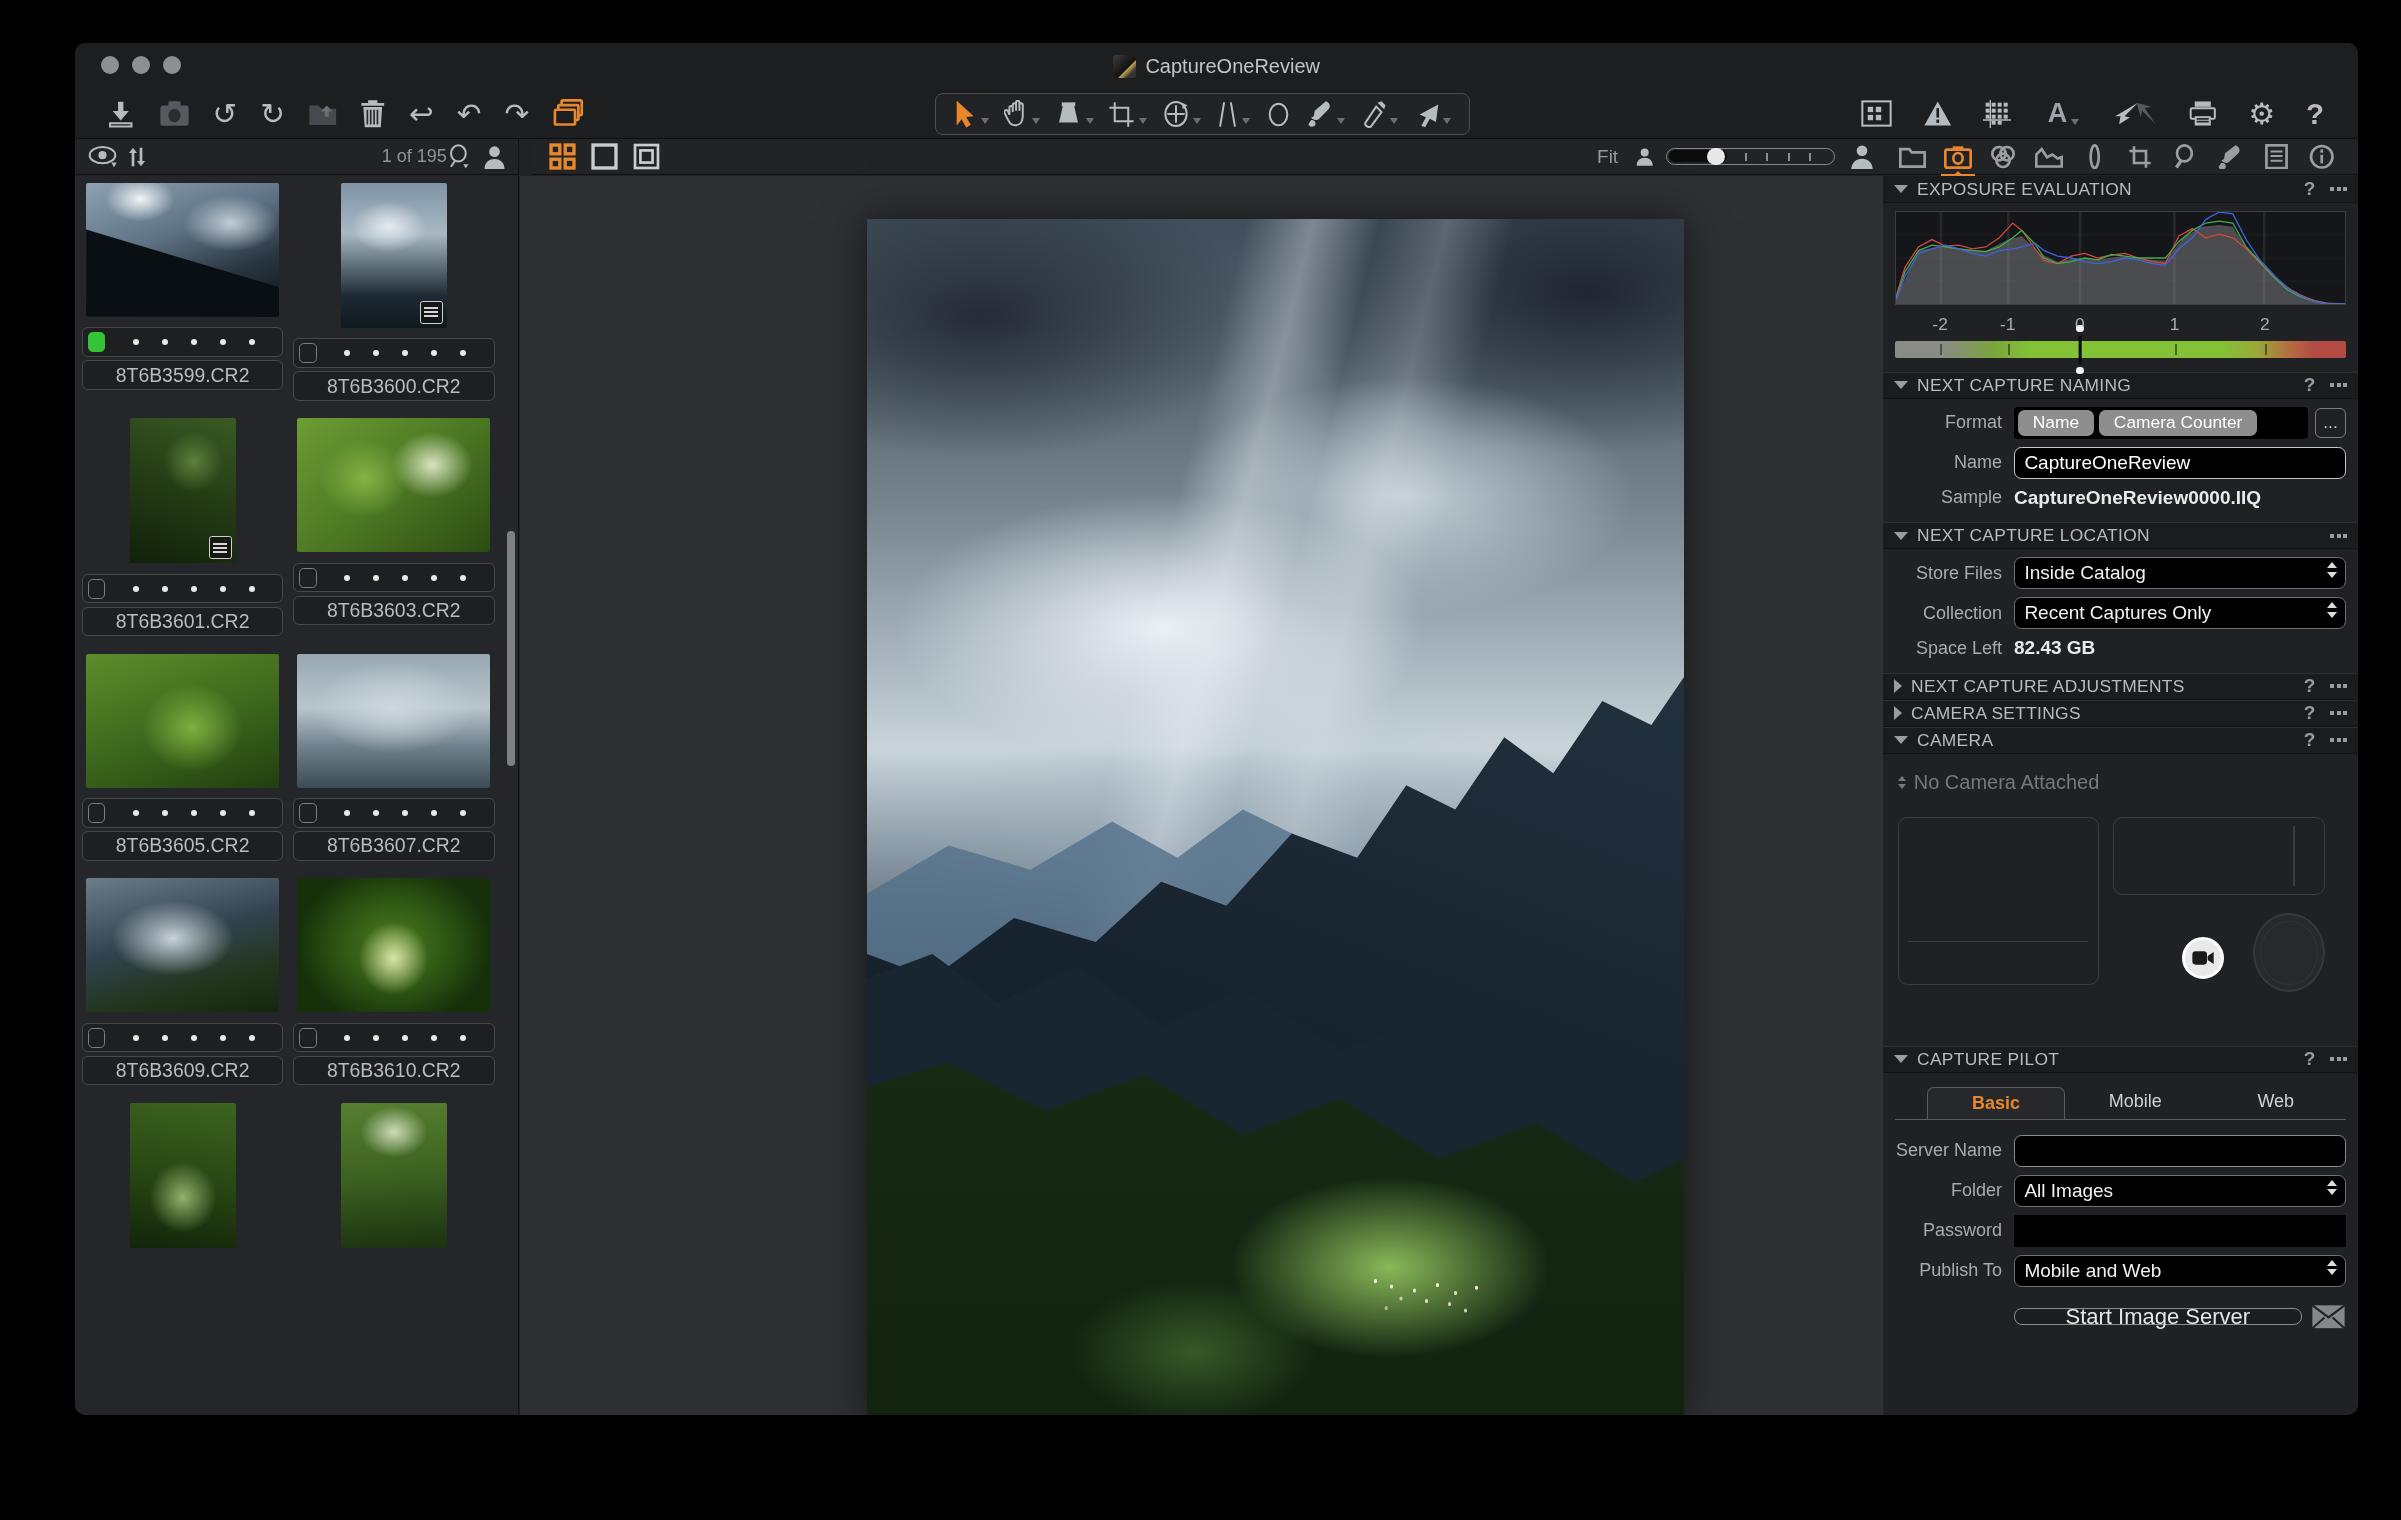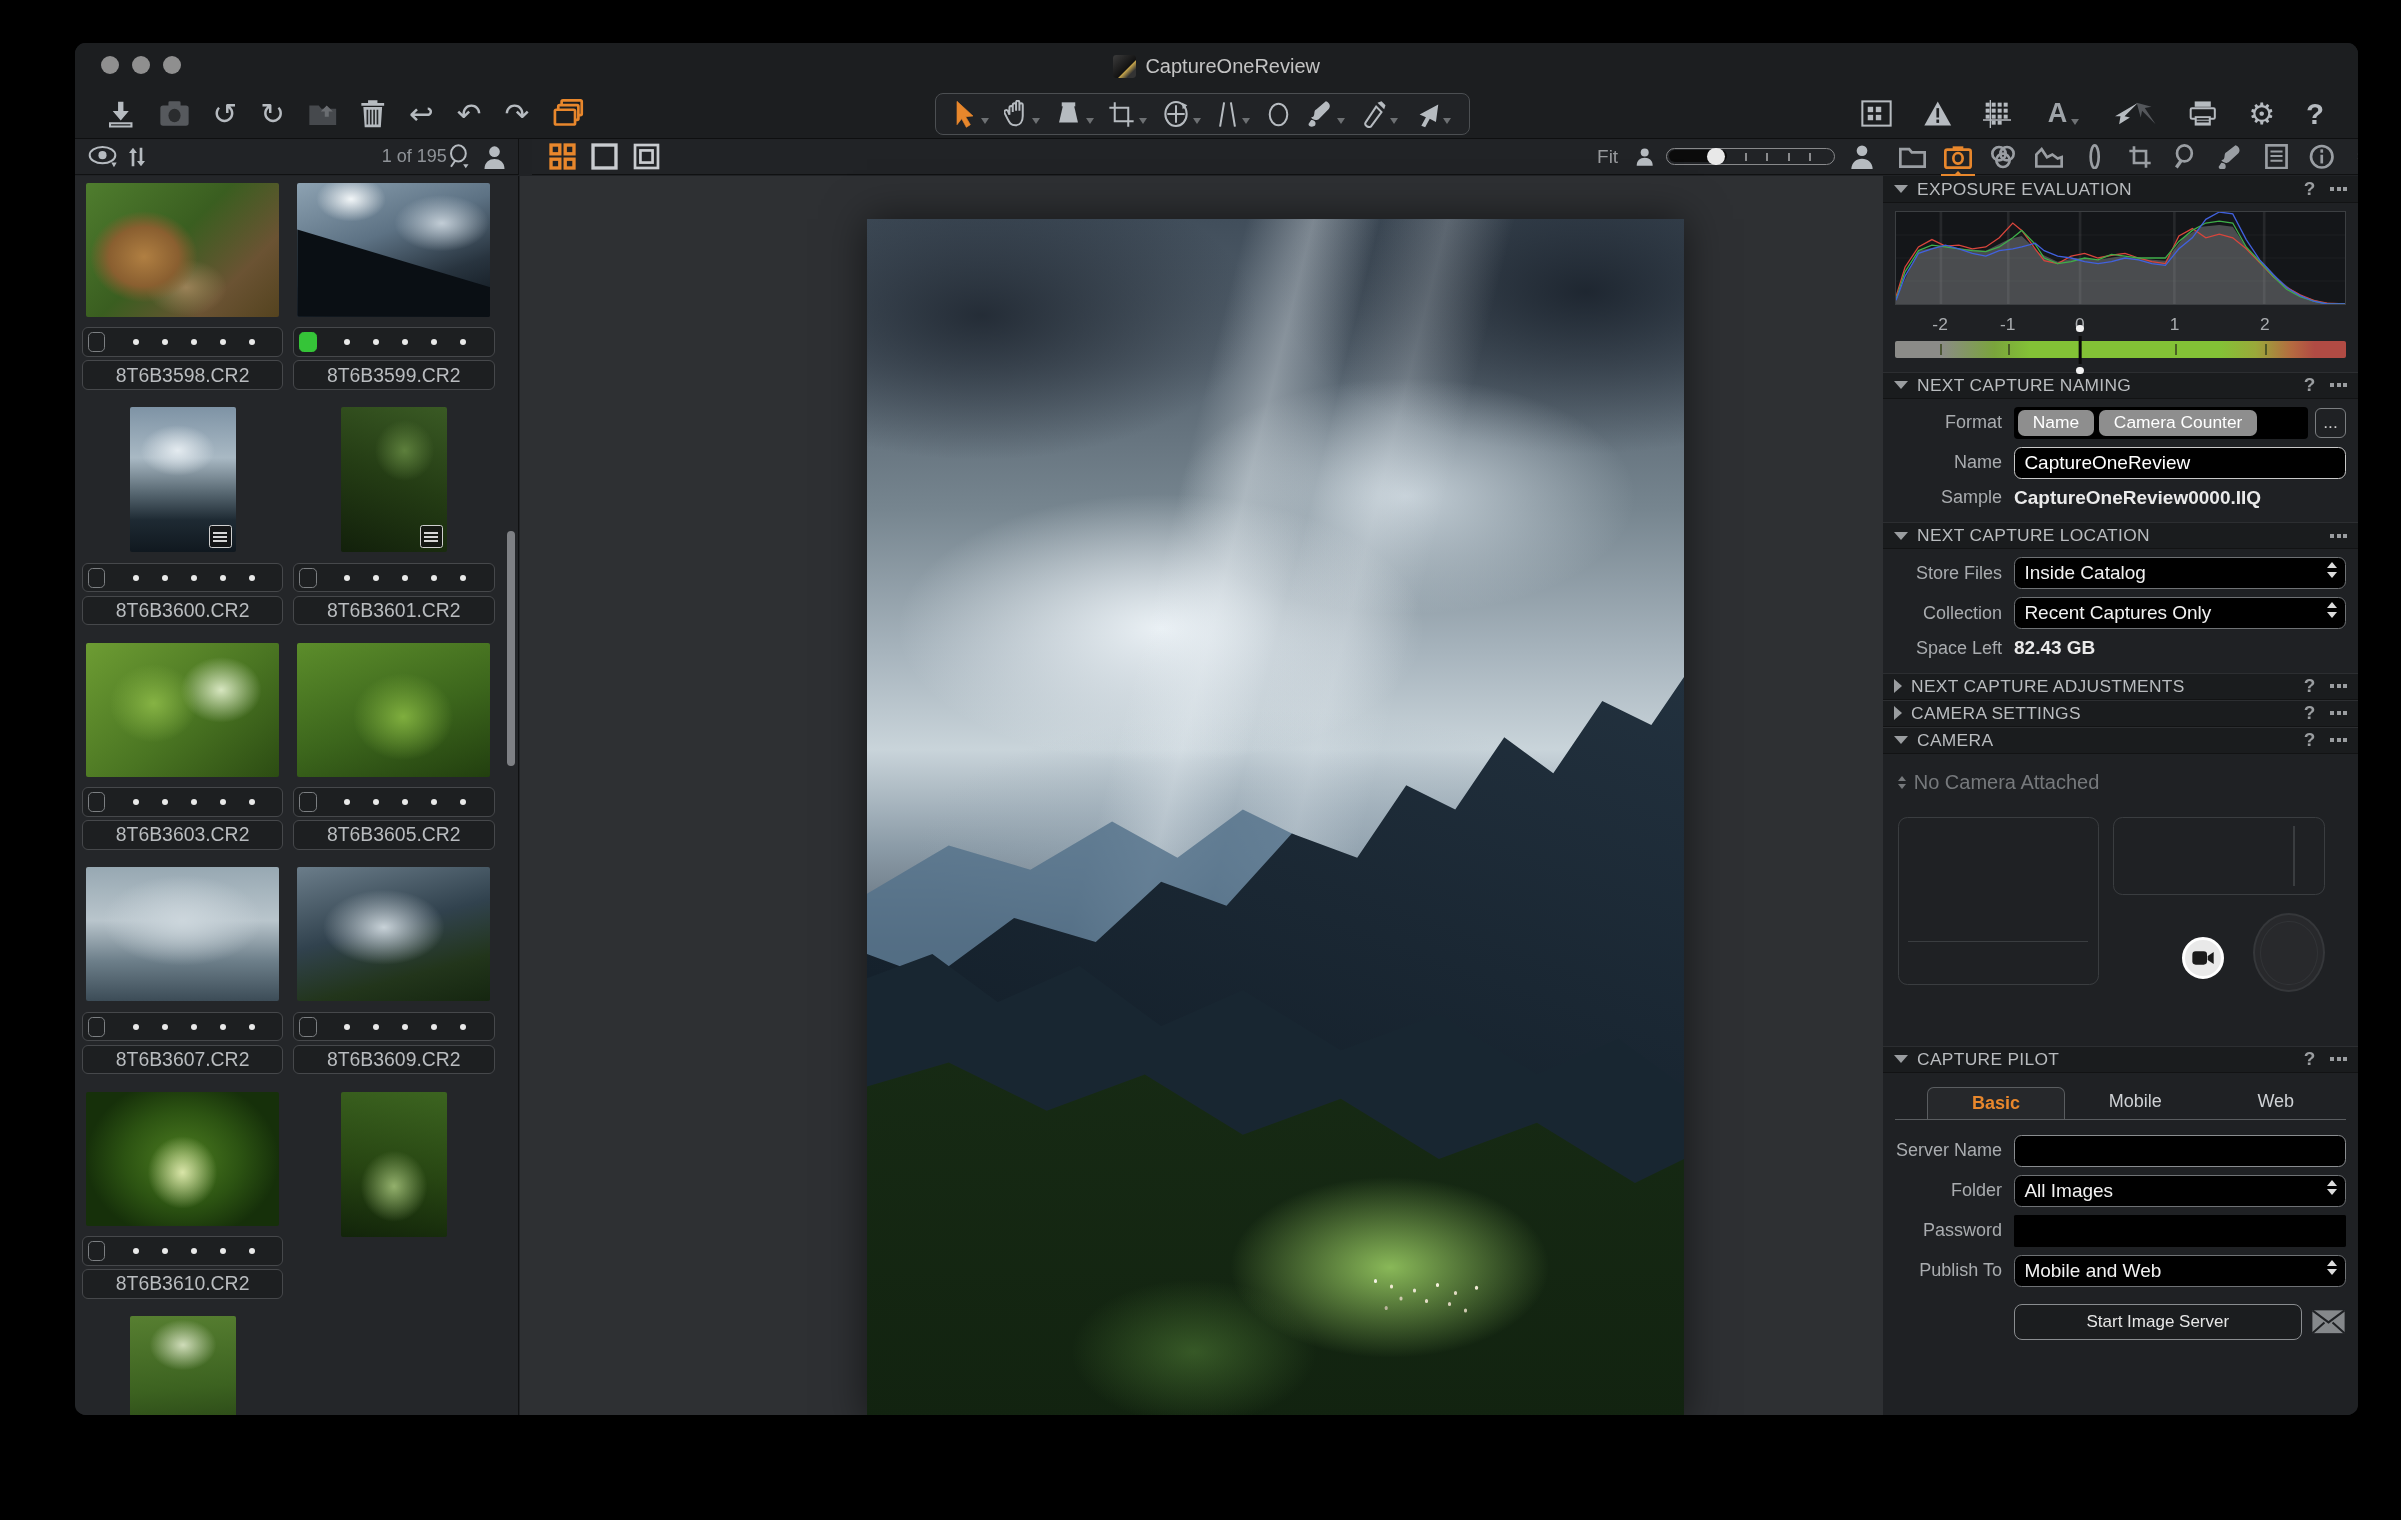--- a/index.html
+++ b/index.html
@@ -134,21 +134,21 @@
   .camrect2 { position:absolute; left:218px; top:5.4px; width:212px; height:78px; border:1.3px solid #3a3d40; border-radius:9.4px; }
   .camrect2::after { content:""; position:absolute; right:29.5px; top:8px; bottom:8px; width:1.3px; background:#3a3d40; }
   .livebtn { position:absolute; left:287px; top:126px; width:42px; height:42px; border:3.4px solid #fff; border-radius:50%; background:#e9e9e9; display:flex; align-items:center; justify-content:center; }
   .shutterbtn { position:absolute; left:358px; top:102px; width:72px; height:79px; border:2.7px solid #35373a; border-radius:50%; background:#28292c; }
   .shutterbtn::after { content:""; position:absolute; inset:5.4px; border-radius:50%; border:1.3px solid #323437; }
 
   .pilottabs { display:flex; align-items:flex-end; height:35px; border-bottom:1.3px solid #5a5d60; margin:4px 0 14.7px 0; position:relative;padding-left:32px; }
   .ptab-basic { width:138px; height:32px; border:1.3px solid #5a5d60; border-bottom:none; border-radius:6.7px 6.7px 0 0; background:#26282b; color:#e8872c; font-size:18px; font-weight:bold; display:flex; align-items:center; justify-content:center; }
   .ptab-plain { flex:1; text-align:center; color:#cfd2d5; font-size:18px; padding-bottom:6.7px; }
   .startrow { display:flex; align-items:center; margin-top:17.4px; }
-  .startbtn { margin-left:119px; flex:1; height:36px; border:1.3px solid #8a8d90; border-radius:8px; color:#e6e6e6; font-size:17px; display:flex; align-items:center; justify-content:center; background:#1b1d1f; }
+  .startbtn { margin-left:119px; flex:1; height:17px; border:1.3px solid #8a8d90; border-radius:8px; color:#e6e6e6; font-size:22px; display:flex; align-items:center; justify-content:center; background:#1b1d1f; }
   .mailico { margin-left:9.4px; flex:none; }
 
   svg .s1 { stroke:#b6bbc0; stroke-width:3; fill:none; }
   svg .f1 { fill:#b6bbc0; }
 </style>
 </head>
 <body>
 
 <div class="window">
 
@@ -476,40 +476,20 @@
             </svg>
           </span>
         <span class="ptab" style="font-size:28px;">⚙</span>
 
       </div>
     </div>
   </div>
 
   <div class="browser">
     <div class="thumbgrid">
-  <div class="cell landscape">
-    <div class="timgwrap">
-      <div class="timg t3598">
-        
-      </div>
-    </div>
-    <div class="metarow">
-      <i class="tag"></i>
-      <span class="dots">
-              <i></i>
-              <i></i>
-              <i></i>
-              <i></i>
-              <i></i>
-            </span>
-    </div>
-    <div class="namerow">
-            <span class="fname">8T6B3598.CR2</span>
-          </div>
-  </div>
 
   <div class="cell landscape">
     <div class="timgwrap">
       <div class="timg t3599">
         
       </div>
     </div>
     <div class="metarow">
       <i class="tag green"></i>
       <span class="dots">

